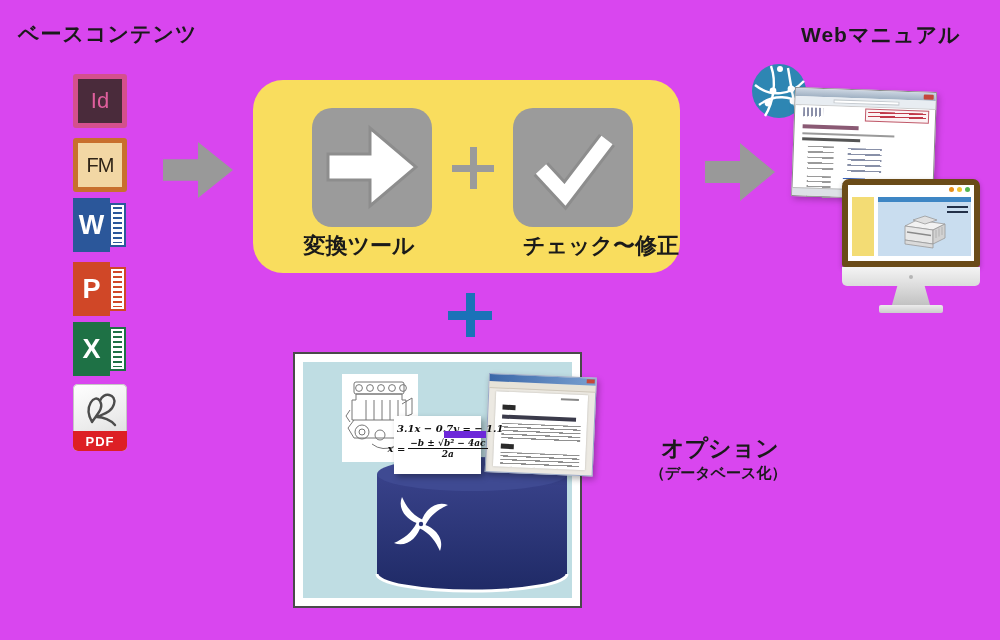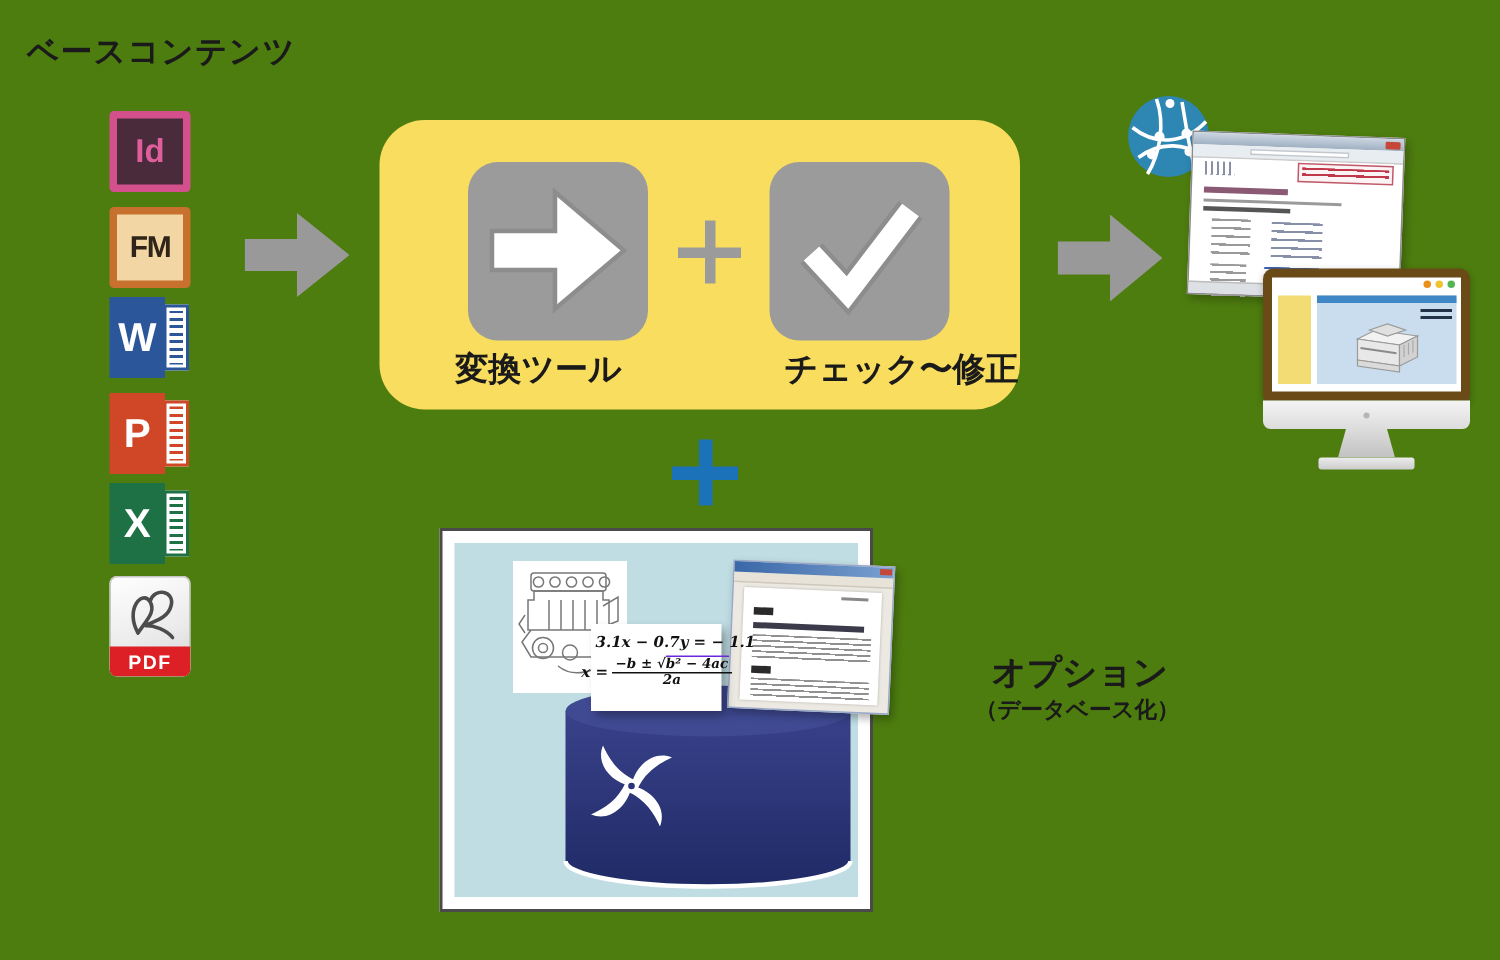--- a/index.html
+++ b/index.html
@@ -1,28 +1,28 @@
 <!DOCTYPE html>
 <html><head>
 <meta charset="utf-8">
 <style>
   html,body{margin:0;padding:0;background:#fff;}
-  #canvas{position:relative;width:1000px;height:640px;background:#4d7c0f;overflow:hidden;
+  #canvas{position:relative;width:1000px;height:640px;background:#d946ef;overflow:hidden;
           font-family:"Liberation Sans","DejaVu Sans",sans-serif;color:#1a1a1a;}
   .abs{position:absolute;}
 
   
   .big-title{font-size:21px;font-weight:700;letter-spacing:1px;white-space:nowrap;}
   #title-base{left:18px;top:20px;}
   #title-web{left:801px;top:21px;}
 
   
   .app-icon{position:absolute;width:54px;height:54px;}
   .sq-bordered{box-sizing:border-box;border:5px solid;border-radius:3px;display:flex;
-               align-items:center;justify-content:center;font-weight:700;}
+               align-items:center;justify-content:center;font-weight:400;}
   #ic-id{left:73px;top:74px;background:#4a2b3b;border-color:#d4508d;color:#df5f9d;font-size:22px;}
   #ic-fm{left:73px;top:138px;background:#f2d7a4;border-color:#c8702e;color:#2f2417;font-size:20px;letter-spacing:-1px;}
   .office{--c:#2B579A;}
   #ic-w{left:73px;top:198px;--c:#2B579A;}
   #ic-p{left:73px;top:262px;--c:#D04727;}
   #ic-x{left:73px;top:322px;--c:#1E7145;}
   .office .page{position:absolute;right:1px;top:5px;bottom:5px;width:17px;background:#fff;
                 border:2px solid var(--c);box-sizing:border-box;}
   .office .page-lines{position:absolute;inset:2px;
         background:repeating-linear-gradient(to bottom,var(--c) 0,var(--c) 2px,transparent 2px,transparent 5px);}
@@ -109,21 +109,21 @@
   #optbox-inner{position:absolute;left:8px;top:8px;right:8px;bottom:8px;background:#BFDDE3;}
   #cylinder{position:absolute;left:80px;top:100px;}
   #engine-card{position:absolute;left:47px;top:20px;width:76px;height:88px;background:#fff;}
   #eq-card{position:absolute;left:99px;top:62px;width:87px;height:58px;background:#fff;
            box-shadow:3px 3px 6px rgba(0,0,0,.35);box-sizing:border-box;padding:7px 3px 0 3px;
            font-family:"DejaVu Serif","Liberation Serif",serif;font-style:italic;font-weight:700;color:#111;}
   .eq1{font-size:10px;text-align:center;white-space:nowrap;}
   .eq2{margin-top:4px;font-size:10px;display:flex;align-items:center;justify-content:center;gap:3px;white-space:nowrap;}
   .frac{display:inline-flex;flex-direction:column;align-items:center;font-size:9px;line-height:1.15;}
   .frac .num{border-bottom:1px solid #111;padding:0 2px;}
-  .rad{border-top:1px solid #6d28d9;margin-top:40px;}
+  .rad{border-top:7px solid #6d28d9;margin-top:40px;}
   #doc-window{position:absolute;left:194px;top:19px;width:108px;height:99px;background:#ece9e2;
               border:1px solid #98a8c8;transform:rotate(2.5deg);transform-origin:0 0;
               box-shadow:2px 3px 6px rgba(0,0,0,.3);box-sizing:border-box;}
   .d-title{height:7px;background:linear-gradient(90deg,#3a67a8,#7aa0d0);position:relative;}
   .d-close{position:absolute;right:1px;top:1px;width:8px;height:4px;background:#c4473a;}
   .d-tool{height:6px;background:#e7e3d8;border-bottom:1px solid #cfc9bc;}
   .d-page{position:absolute;left:7px;right:7px;top:17px;bottom:5px;background:#fff;box-shadow:0 0 2px rgba(0,0,0,.25);}
   .d-h1{position:absolute;left:7px;top:13px;width:13px;height:5px;background:#2a2a2a;}
   .d-h2{position:absolute;left:7px;top:23px;width:74px;height:4px;background:#3a3a4a;}
   .d-para1{position:absolute;left:7px;right:6px;top:31px;height:17px;
@@ -202,20 +202,21 @@
         <path d="M28 61 L52 87 L94 32" fill="none" stroke="#8d8d8d" stroke-width="20"></path>
         <path d="M28 61 L52 87 L94 32" fill="none" stroke="#ffffff" stroke-width="14"></path>
       </svg>
     </div>
     <div class="proc-label" id="lab-convert">変換ツール</div>
     <div class="proc-label" id="lab-check">チェック〜修正</div>
   </div>
 
   <div class="abs plus-shape" id="plus-blue"></div>
 
+  <div class="abs big-title" id="title-web">Webマニュアル</div>
 
   <svg class="abs" id="globe" width="57" height="58" viewBox="0 0 57 58">
     <circle cx="28" cy="29" r="27" fill="#2E86B3"></circle>
     <g stroke="#ffffff" stroke-width="2.4" fill="none">
       <path d="M4 23 C20 36 40 33 53 19"></path>
       <path d="M8 43 C24 31 40 35 50 41"></path>
       <path d="M20 4 C26 21 22 41 14 54"></path>
       <path d="M37 6 C40 23 42 39 46 51"></path>
     </g>
     <g fill="#ffffff">

